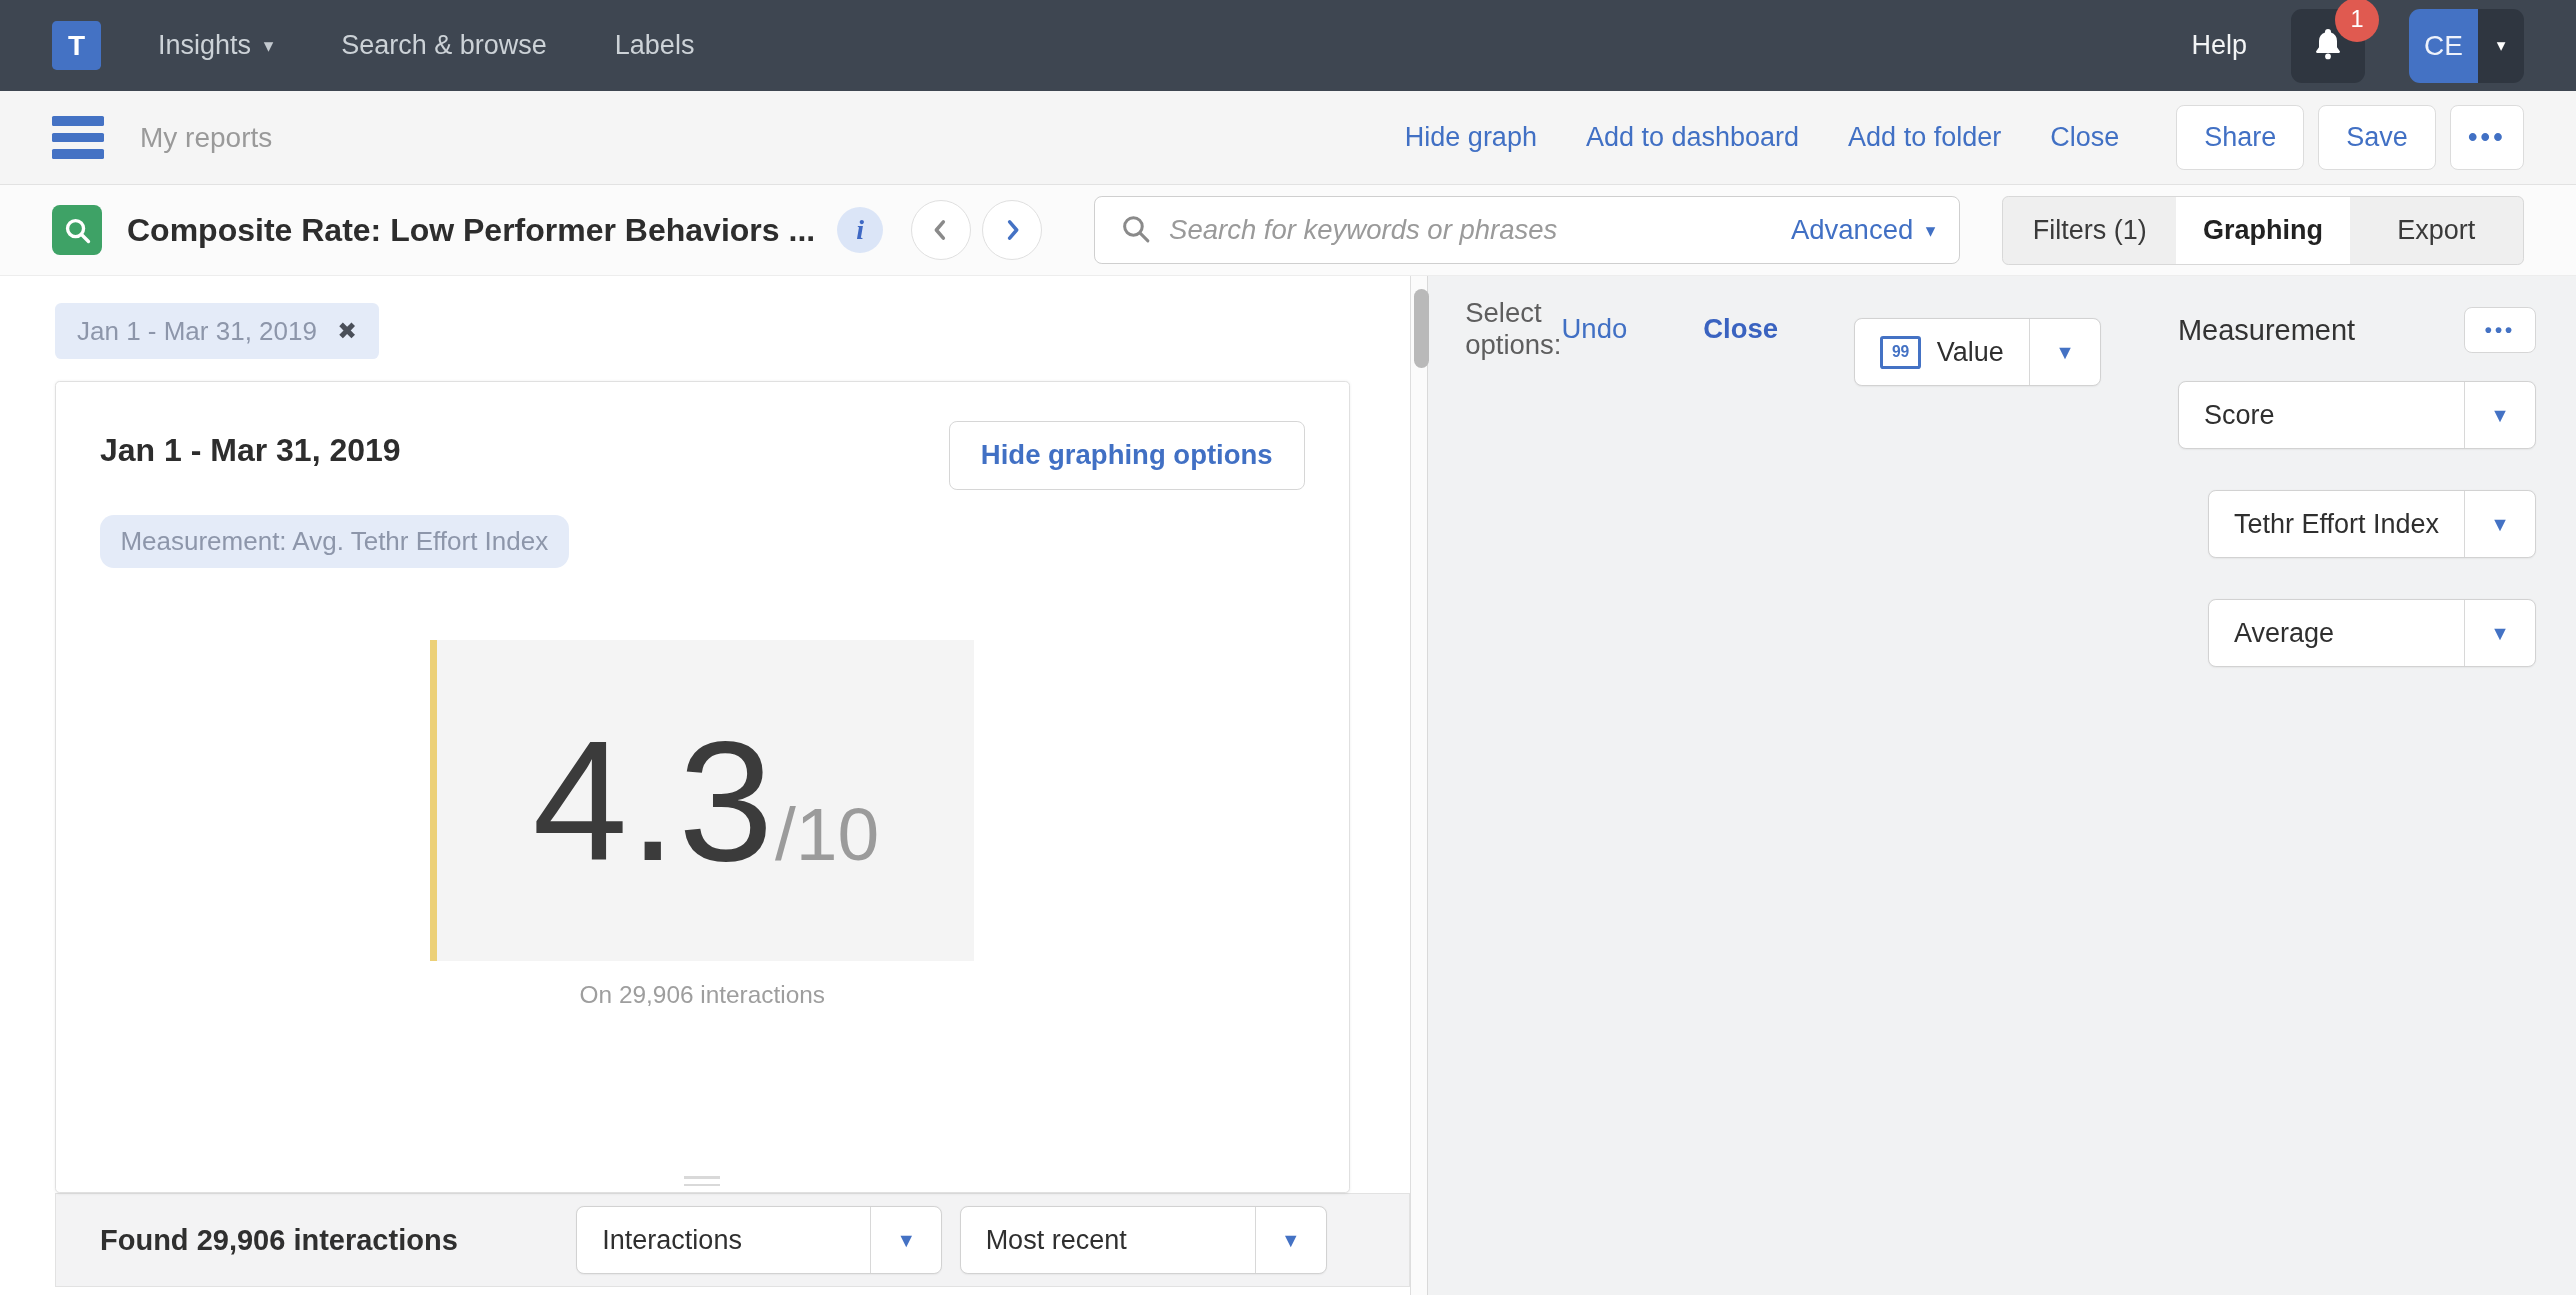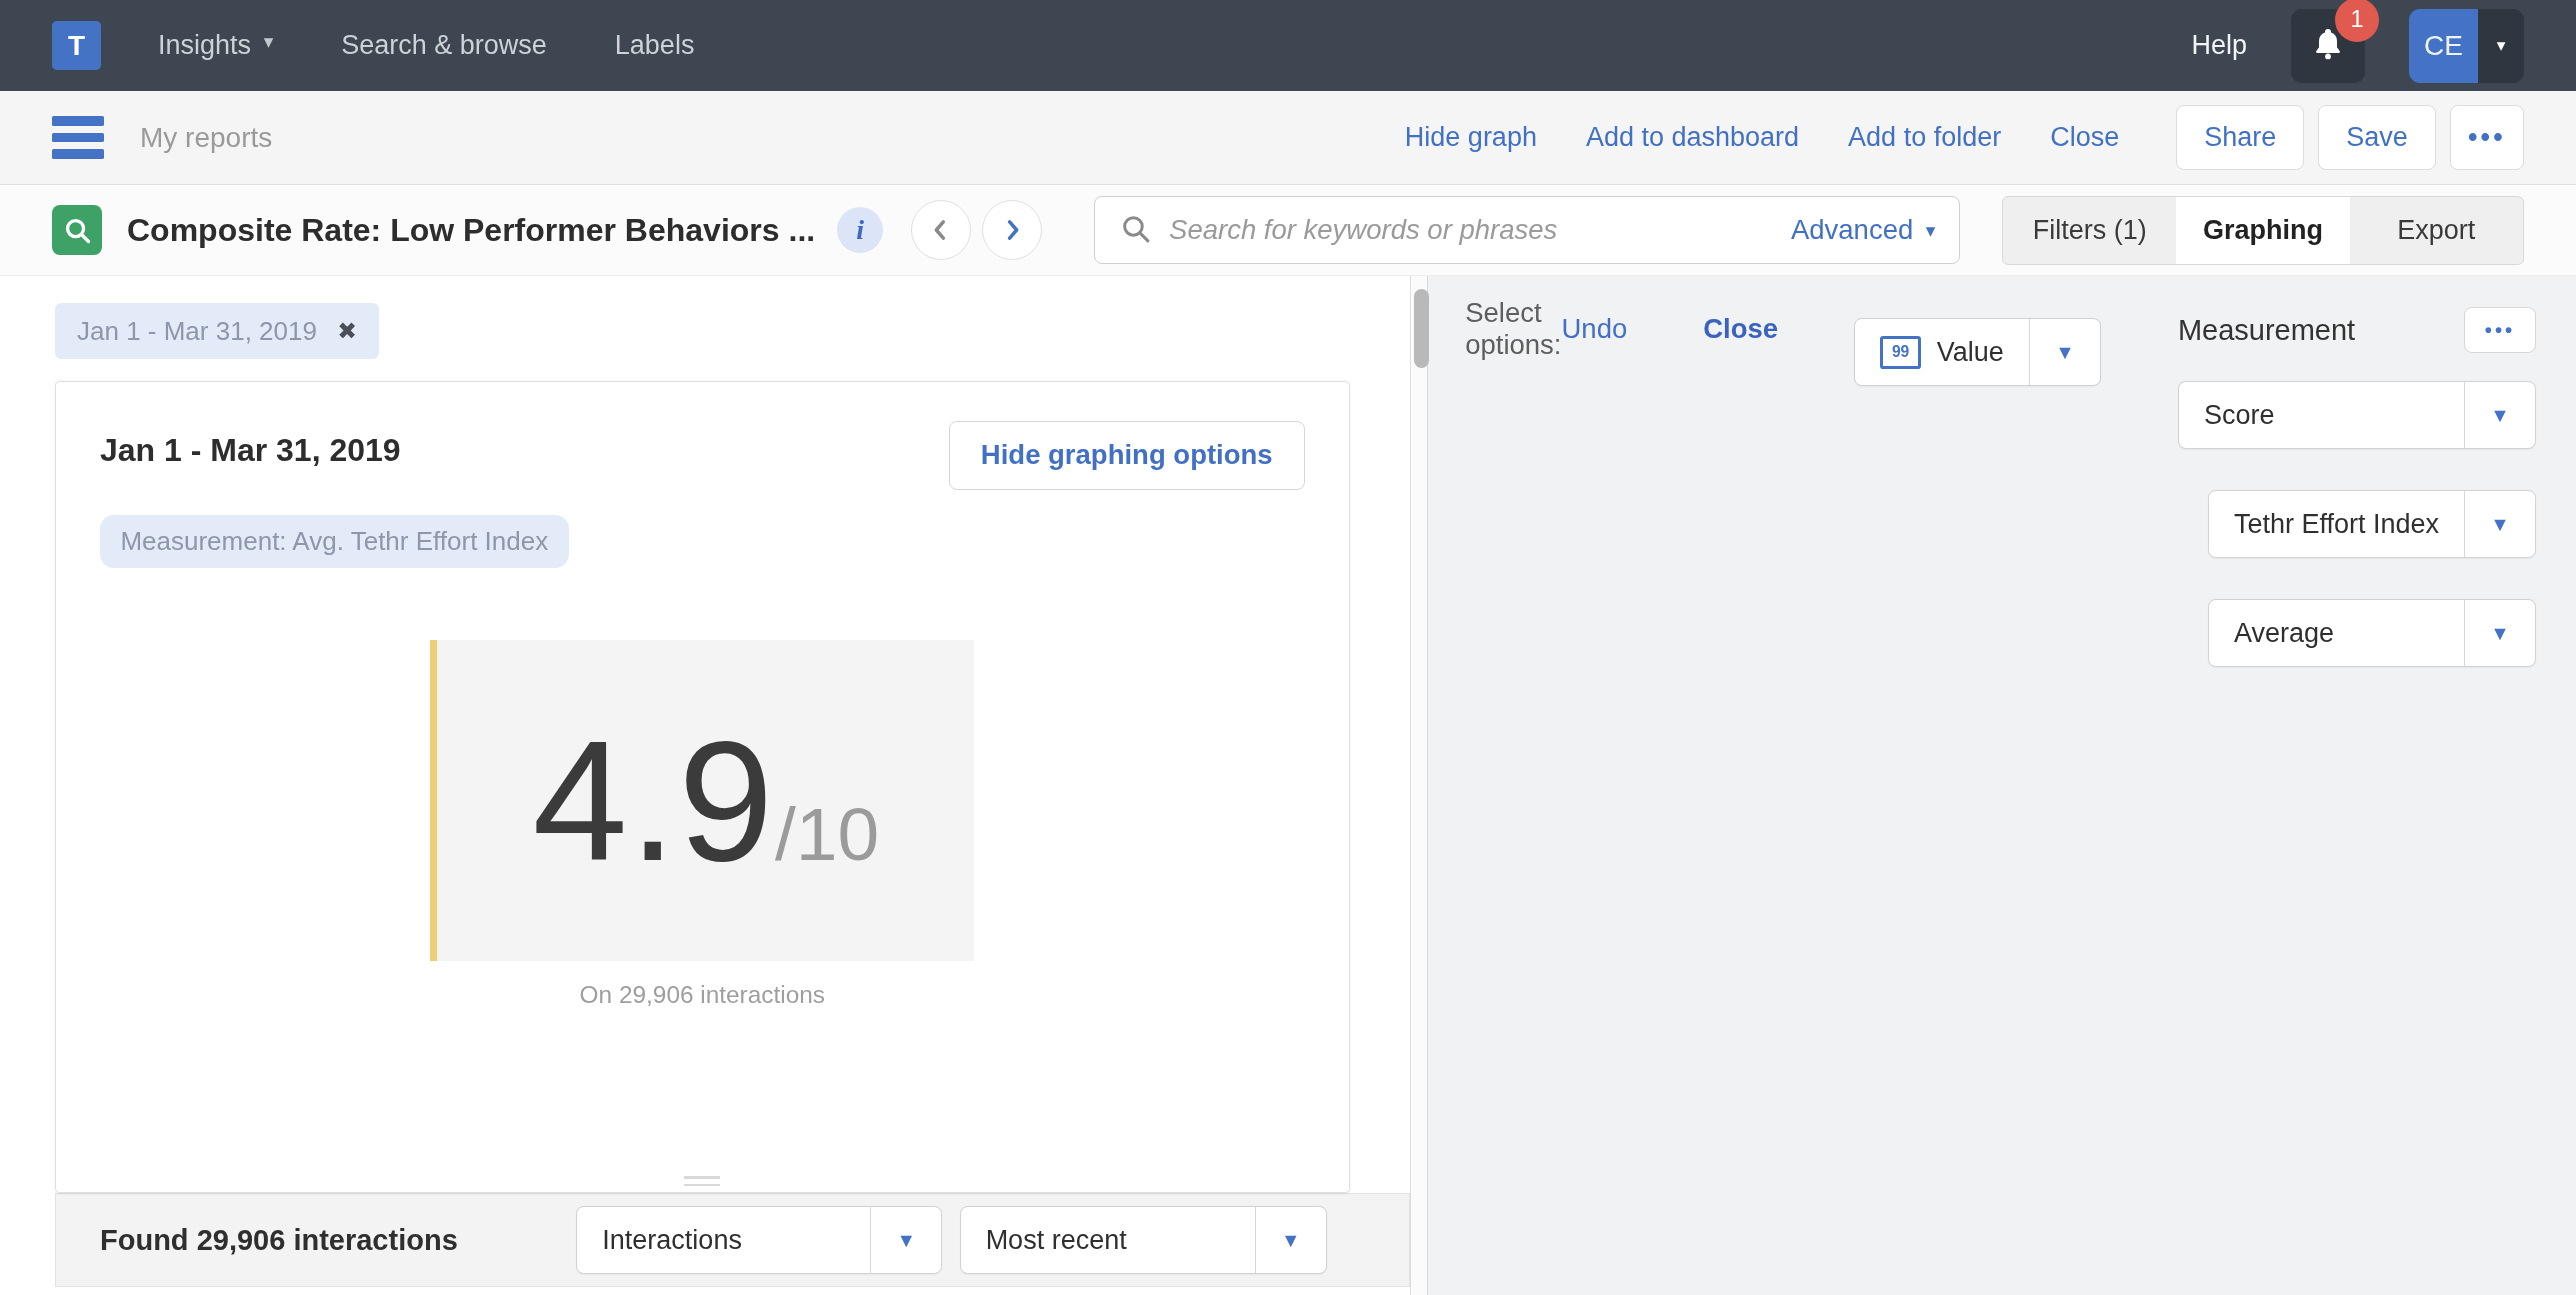--- a/index.html
+++ b/index.html
@@ -4,21 +4,21 @@
 <style>
   * { box-sizing: border-box; margin: 0; padding: 0; }
   html,body { width: 2576px; height: 1296px; overflow: hidden; }
   body { font-family: "Liberation Sans", sans-serif; background:#fff; color:#2f2f2f; }
 
   
   .topnav { height:91px; background:#3e4651; display:flex; align-items:center; padding:0 52px; }
   .logo { width:49px; height:49px; border-radius:4.7px; background:#4472c4; color:#fff; font-weight:bold;
           font-size:28px; display:flex; align-items:center; justify-content:center; }
   .nav-items { display:flex; align-items:center; margin-left:57px; gap:68px; }
-  .nav-item { color:#ccd2d7; font-size:27px; display:flex; gap:12.6px; cursor:pointer; }
+  .nav-item { color:#ccd2d7; font-size:27px; display:flex; align-items:center; gap:12.6px; cursor:pointer; }
   .nav-caret { font-size:19px; color:#c3c9cf; }
   .topnav-right { margin-left:auto; display:flex; align-items:center; gap:44px; }
   .help-link { color:#f2f4f5; font-size:27px; }
   .bell-btn { position:relative; width:74px; height:74px; background:#2f3640; border-radius:11px;
               display:flex; align-items:center; justify-content:center; }
   .badge { position:absolute; top:-11px; right:-14px; min-width:44px; height:44px; border-radius:50%;
            background:#e05a50; color:#fff; font-size:23.6px; display:flex; align-items:center; justify-content:center; }
   .avatar-group { display:flex; height:74px; border-radius:11px; overflow:hidden; }
   .avatar { width:69px; background:#4472c4; color:#eef2fb; font-size:28px; display:flex; align-items:center; justify-content:center; }
   .avatar-caret { width:46px; background:#2f3640; color:#fff; font-size:17.3px; display:flex; align-items:center; justify-content:center; }
@@ -226,21 +226,21 @@
     <section class="card">
       <div class="card-header">
         <h2 class="card-heading">Jan 1 - Mar 31, 2019</h2>
         <button class="hide-opts-btn">Hide graphing options</button>
       </div>
       <div>
         <span class="measure-tag">Measurement: Avg. Tethr Effort Index</span>
       </div>
       <div class="score-box">
         <div class="score-line">
-          <span class="score-big">4.9</span><span class="score-small">/10</span>
+          <span class="score-big">4.3</span><span class="score-small">/10</span>
         </div>
       </div>
       <div class="score-subcaption">On 29,906 interactions</div>
       <div class="drag-handle">
           <span></span>
           <span></span>
         </div>
     </section>
 
     <div class="found-bar">

